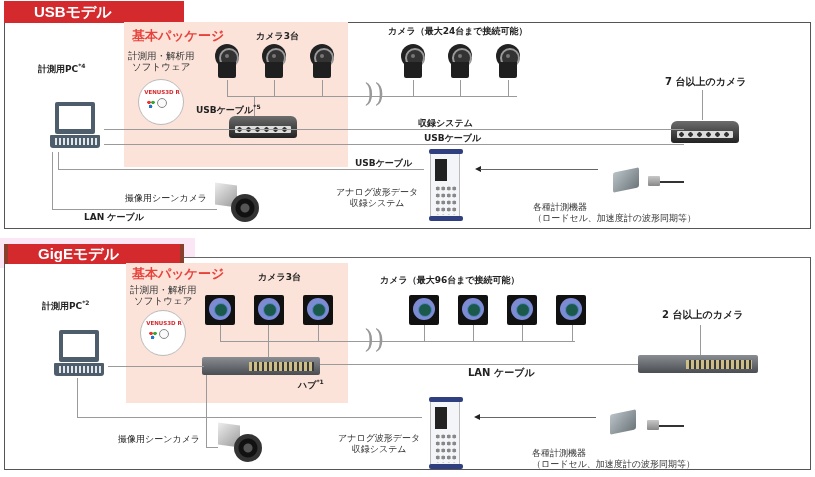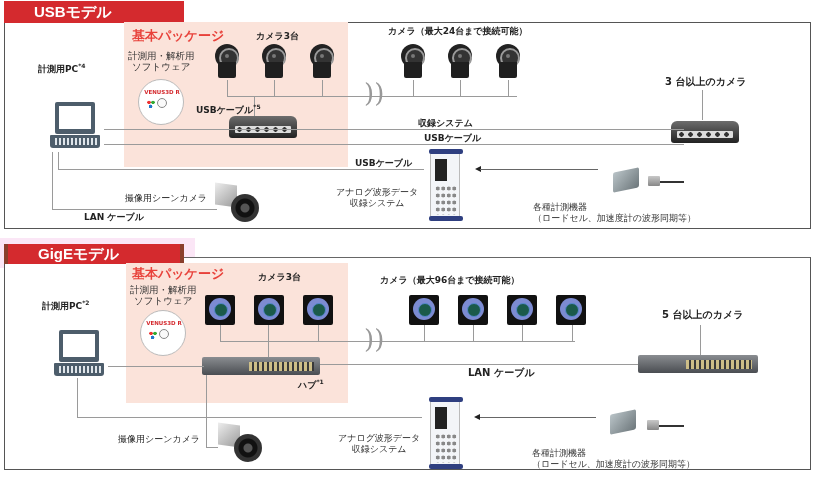--- a/index.html
+++ b/index.html
@@ -96,21 +96,21 @@
   <div>ソフトウェア</div>
 </div>
 <div class="cd" style="left:138px;top:79px;">
   <div class="brand">VENUS3D R</div>
   <div class="dots"></div>
   <div class="hole"></div>
 </div>
 
 <div class="lbl b" style="left:256px;top:30px;">カメラ3台</div>
 <div class="lbl b" style="left:388px;top:25px;">カメラ（最大24台まで接続可能）</div>
-<div class="lbl b" style="left:665px;top:75px;font-size:10px;">3 台以上のカメラ</div>
+<div class="lbl b" style="left:665px;top:75px;font-size:10px;">7 台以上のカメラ</div>
 
 <div class="lbl b" style="left:38px;top:62px;">
   <span>計測用PC</span><span class="sup">*4</span>
 </div>
 <div class="laptop" style="left:50px;top:102px;">
   <div class="screen"></div>
     <div class="base"></div>
 </div>
 
 <div class="hline" style="left:227px;top:96px;width:290px;"></div>
@@ -205,21 +205,21 @@
   <div>ソフトウェア</div>
 </div>
 <div class="cd" style="left:140px;top:310px;">
   <div class="brand">VENUS3D R</div>
   <div class="dots"></div>
   <div class="hole"></div>
 </div>
 
 <div class="lbl b" style="left:258px;top:271px;">カメラ3台</div>
 <div class="lbl b" style="left:380px;top:274px;">カメラ（最大96台まで接続可能）</div>
-<div class="lbl b" style="left:662px;top:308px;font-size:10px;">5 台以上のカメラ</div>
+<div class="lbl b" style="left:662px;top:308px;font-size:10px;">2 台以上のカメラ</div>
 
 <div class="lbl b" style="left:42px;top:299px;">
   <span>計測用PC</span><span class="sup">*2</span>
 </div>
 <div class="laptop" style="left:54px;top:330px;">
   <div class="screen"></div>
     <div class="base"></div>
 </div>
 
 <div class="hline" style="left:220px;top:341px;width:355px;"></div>

